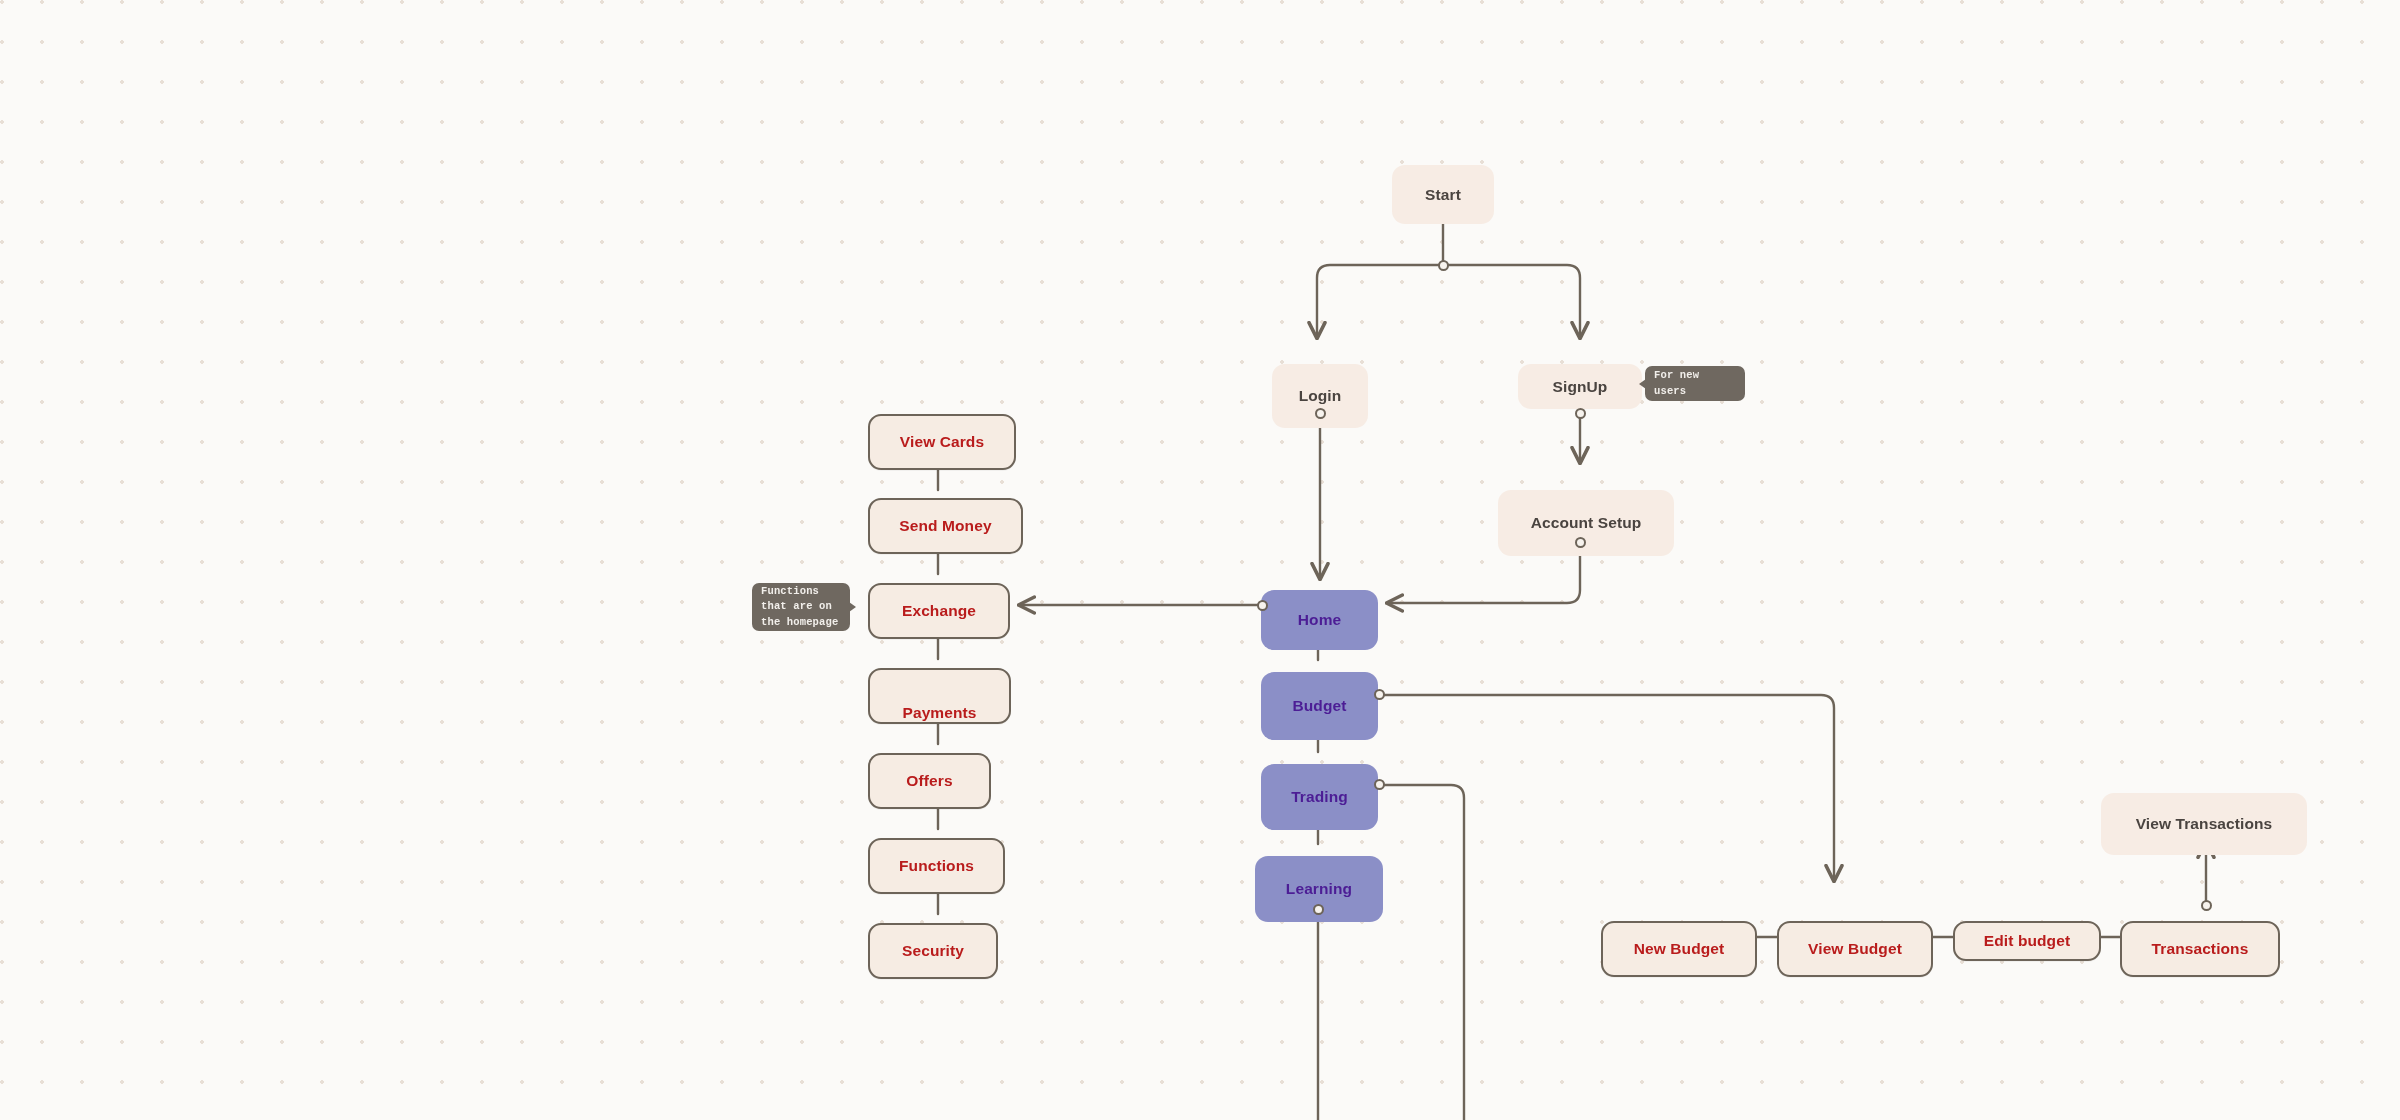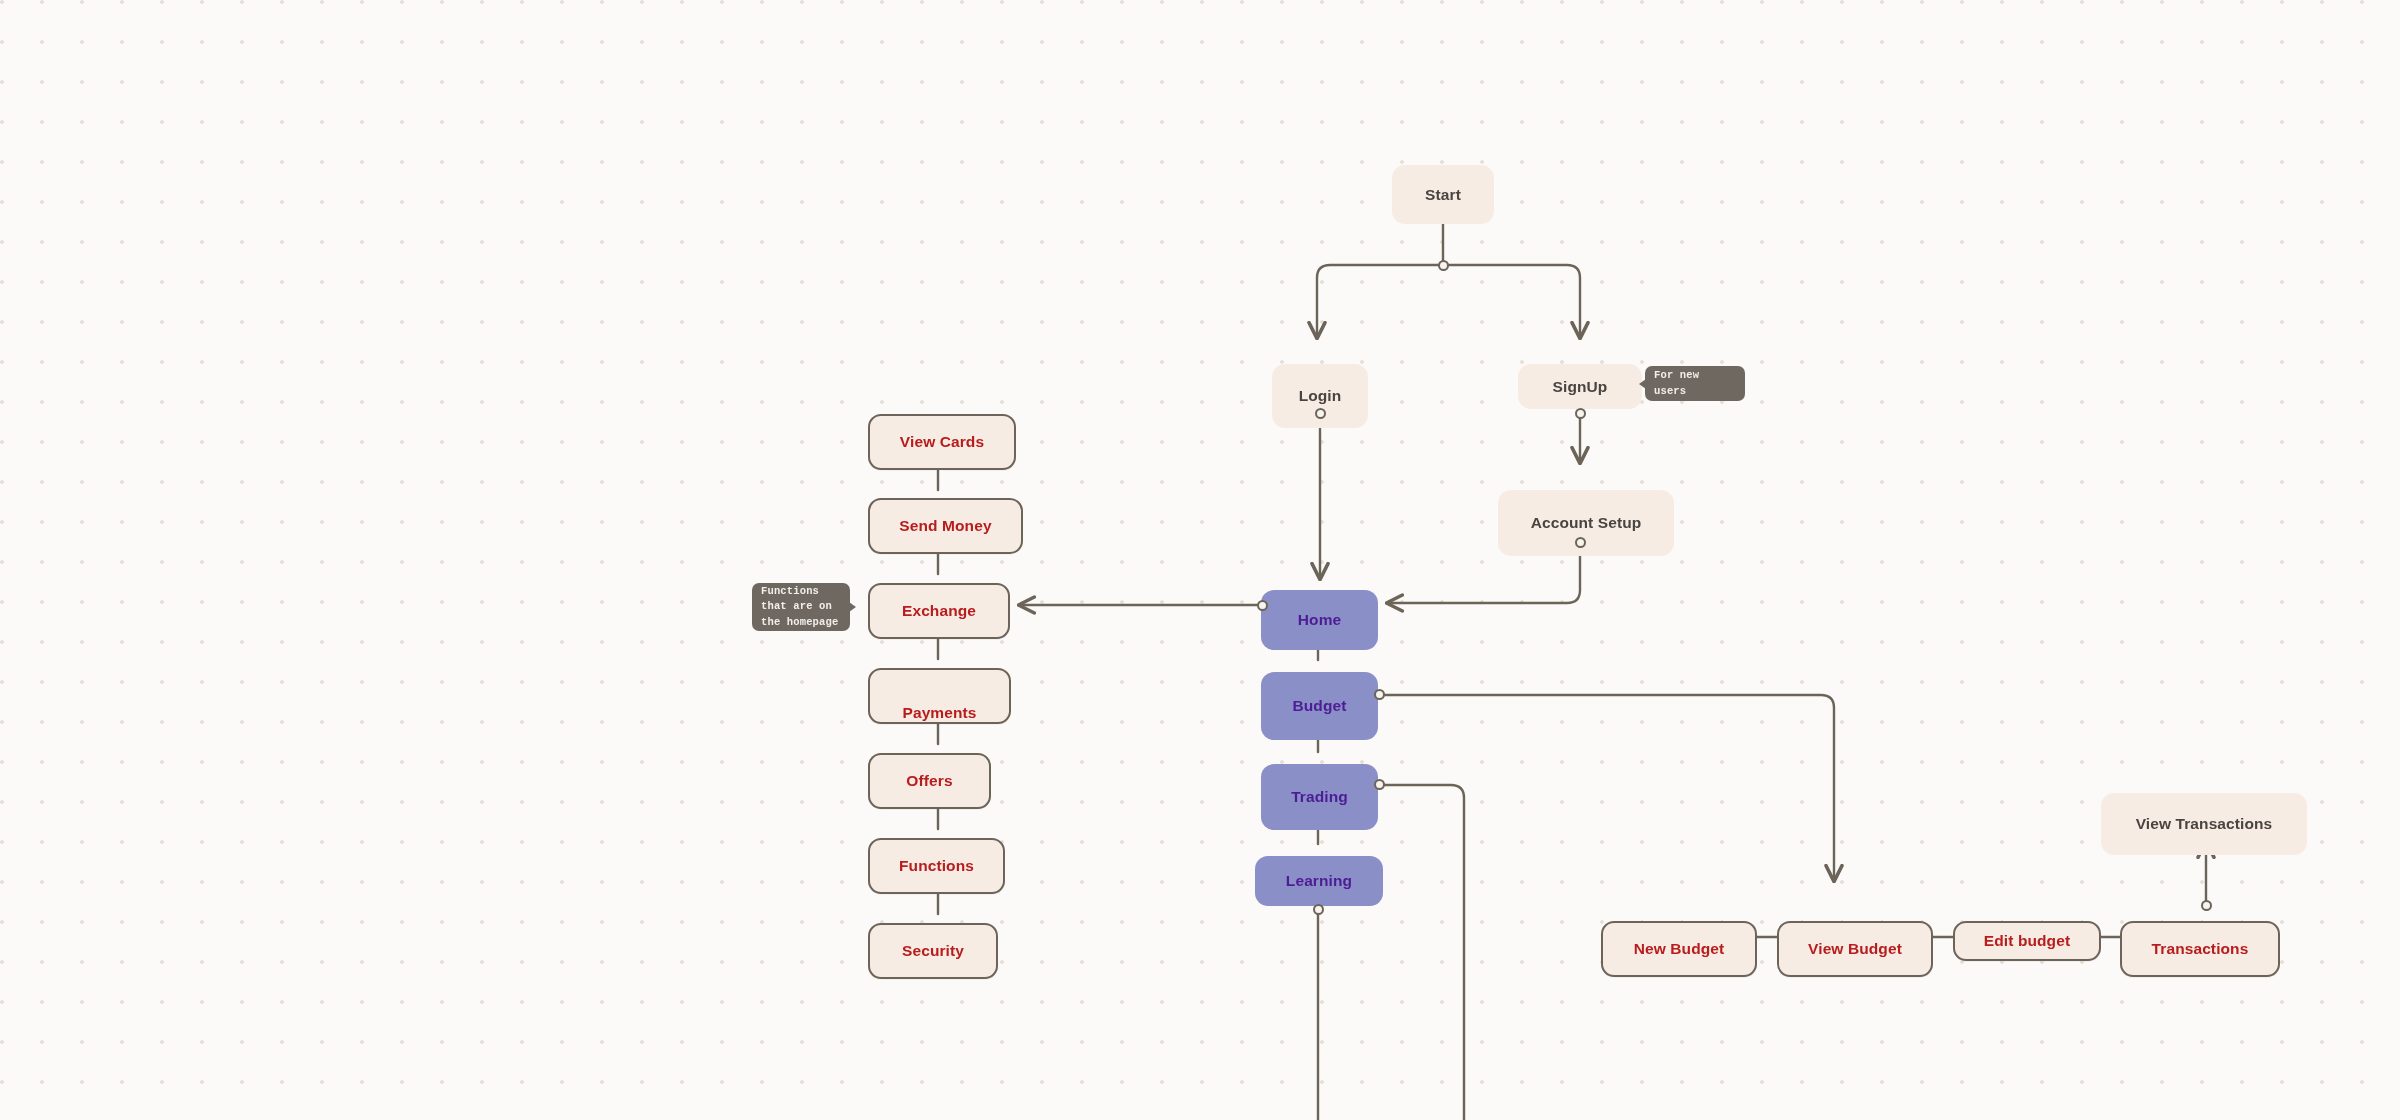--- a/index.html
+++ b/index.html
@@ -178,21 +178,21 @@
   <div class="node purple" style="left:1261px; top:660px; width:117px; height:68px;">
     <span>Budget</span>
   </div>
   <div class="handle" style="left:1374px; top:689px;"></div>
 
   <div class="node purple" style="left:1261px; top:752px; width:117px; height:66px;">
     <span>Trading</span>
   </div>
   <div class="handle" style="left:1374px; top:779px;"></div>
 
-  <div class="node purple" style="left:1255px; top:844px; width:128px; height:50px;">
+  <div class="node purple" style="left:1255px; top:844px; width:128px; height:66px;">
     <span>Learning</span>
   </div>
   <div class="handle" style="left:1313px; top:904px;"></div>
 
   <div class="node bordered" style="left:868px; top:402px; width:148px; height:56px;">
     <span>View Cards</span>
   </div>
 
   <div class="node bordered" style="left:868px; top:486px; width:155px; height:56px;">
     <span>Send Money</span>

